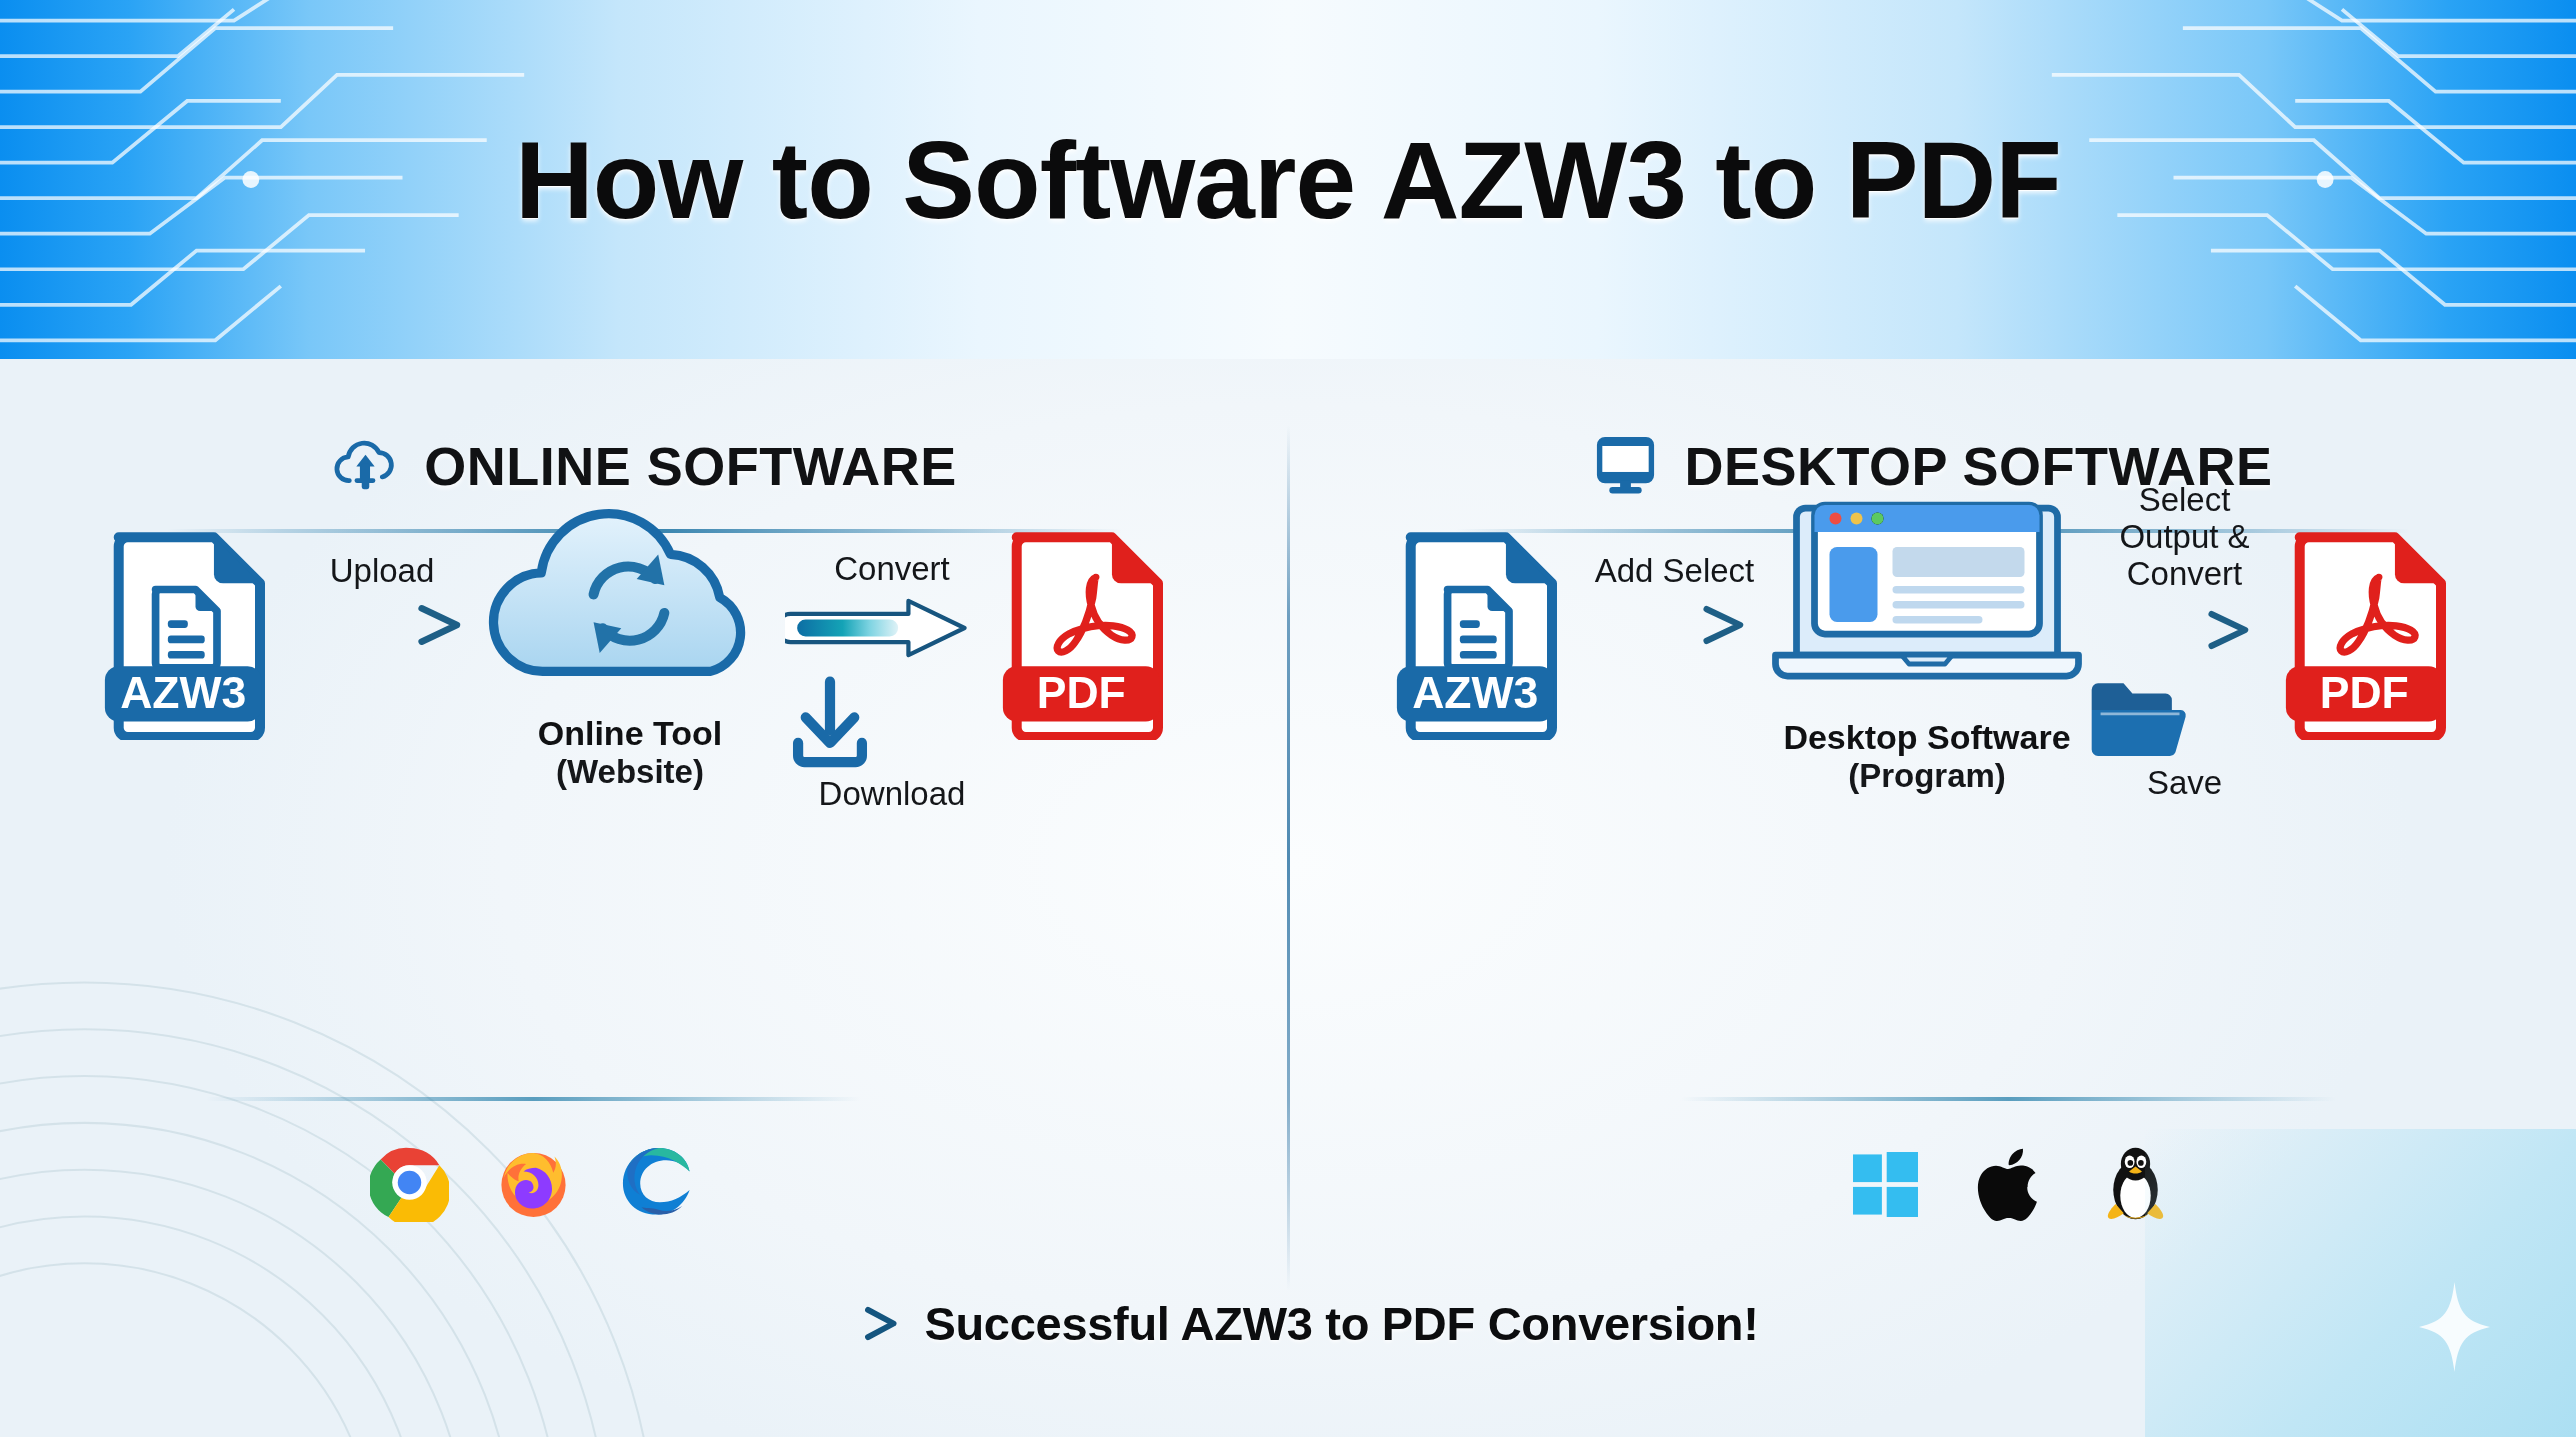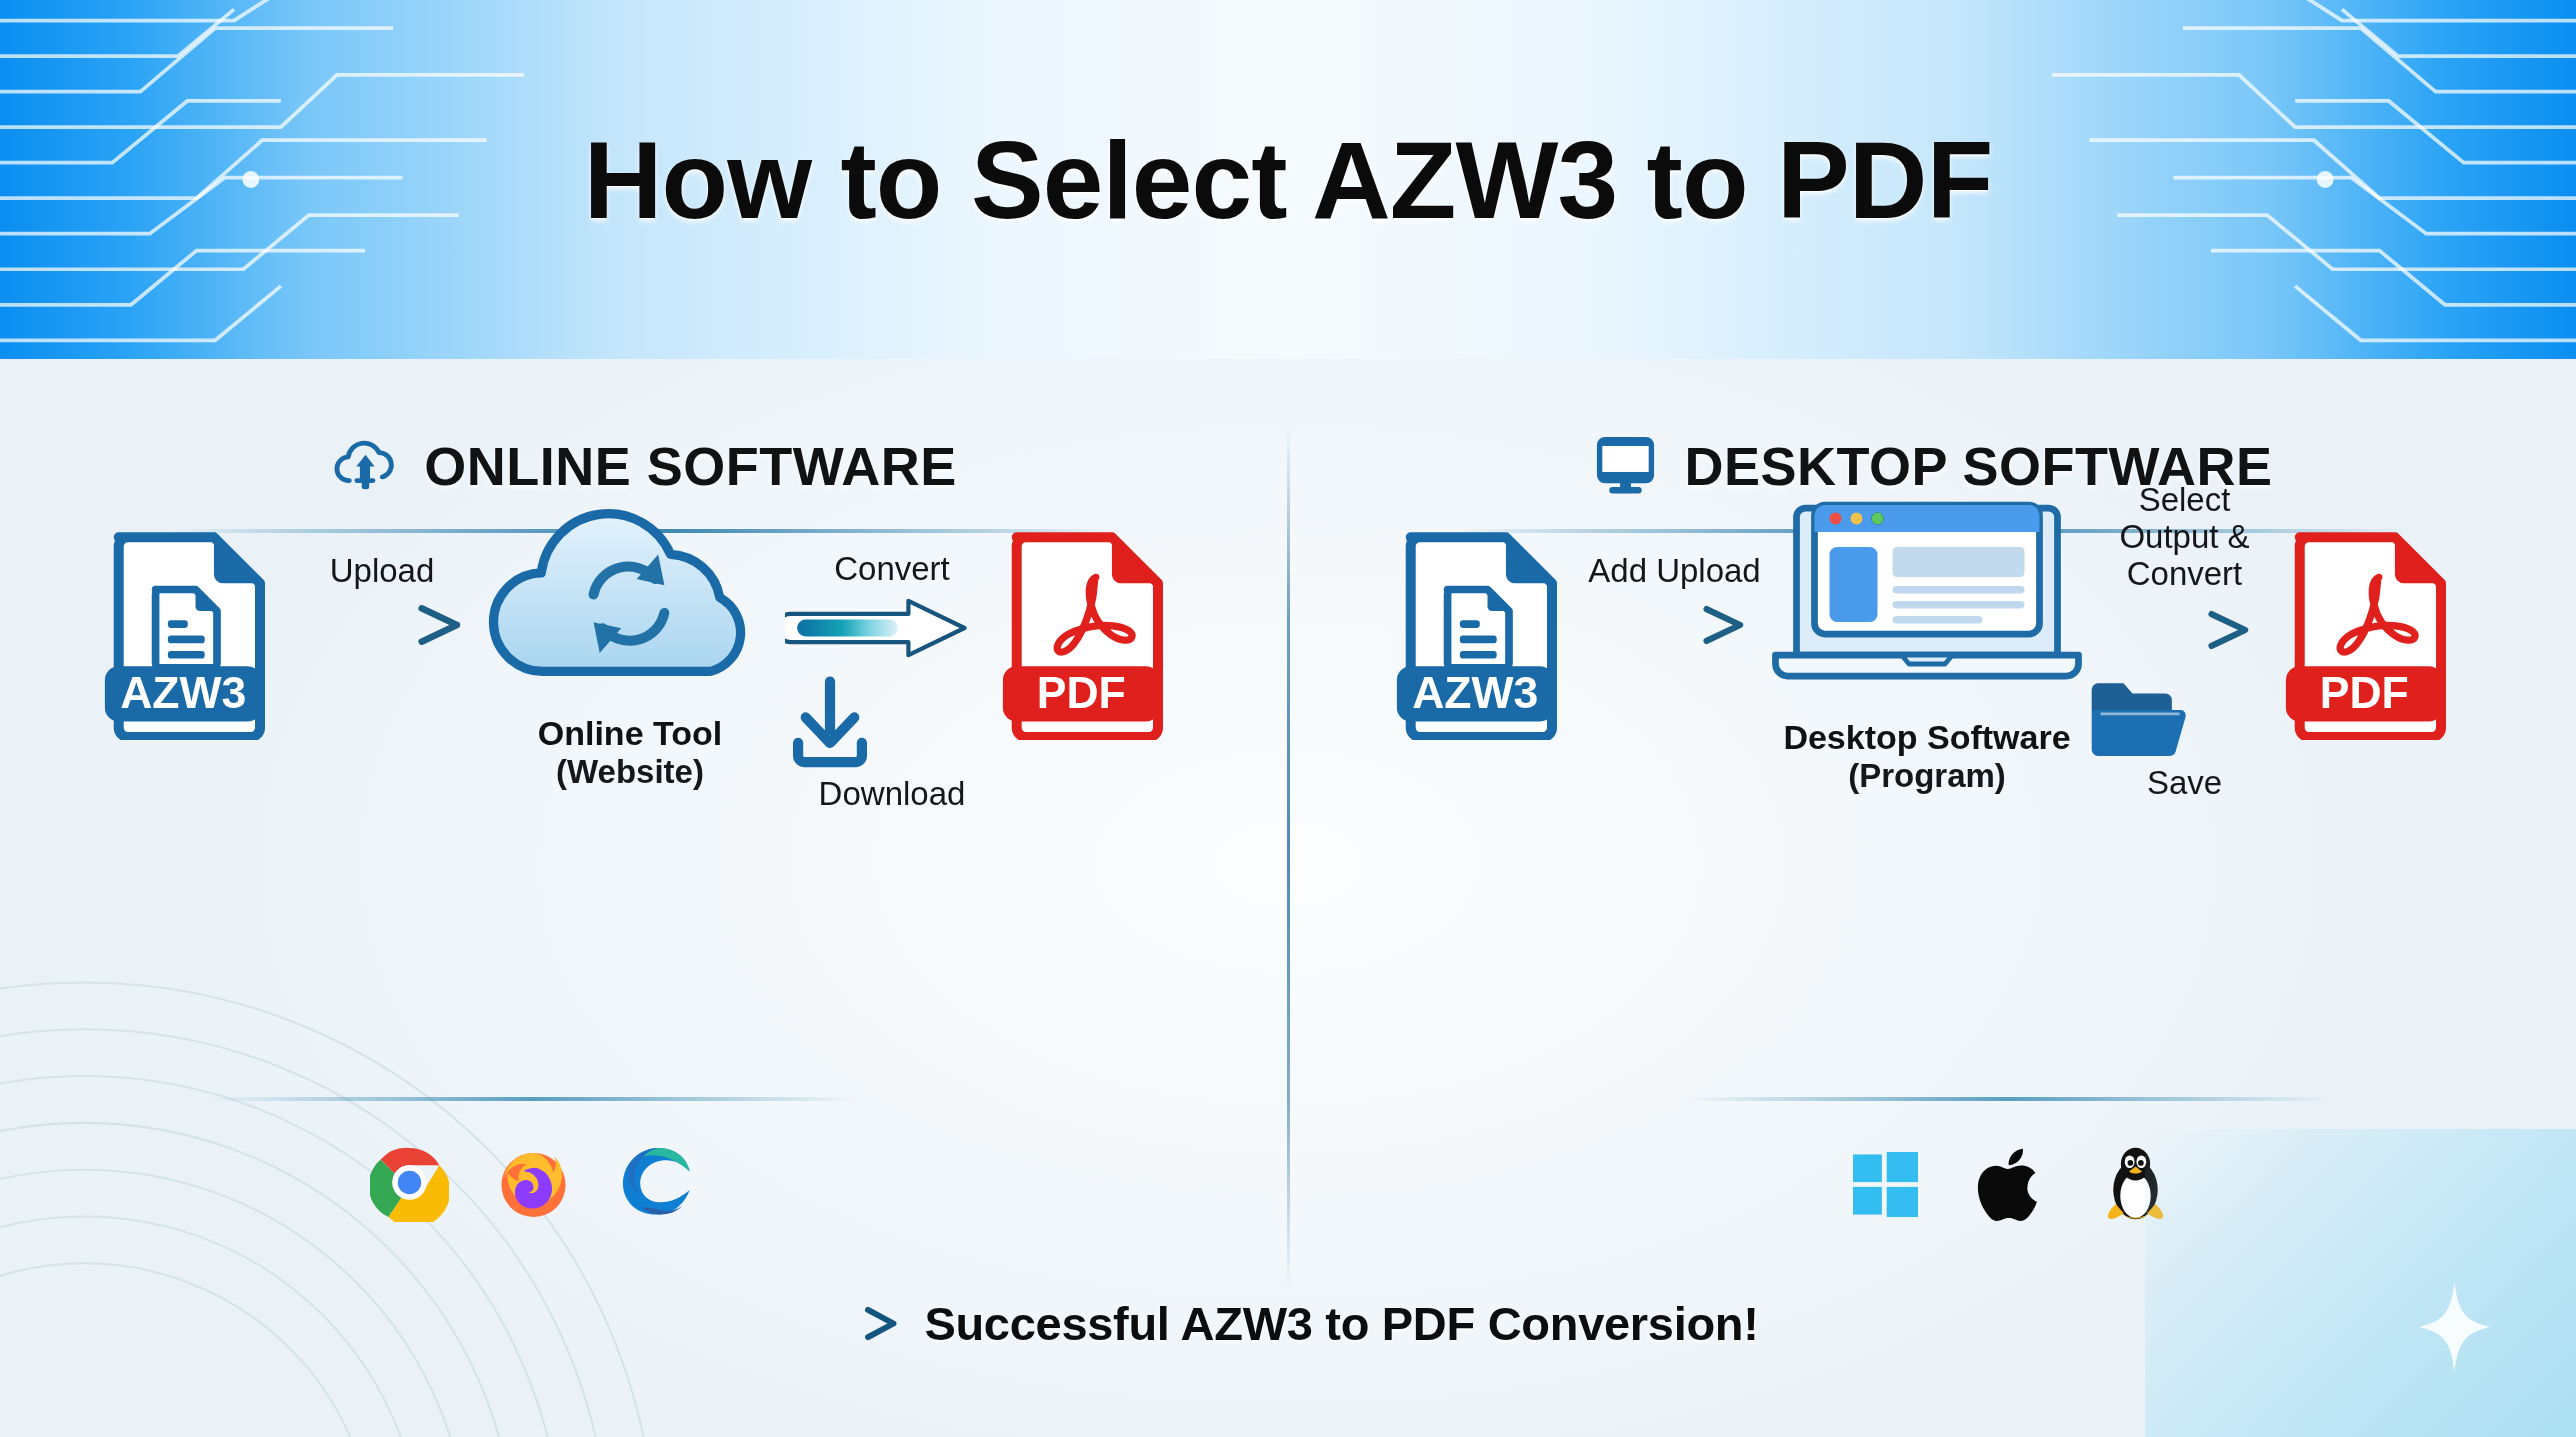--- a/index.html
+++ b/index.html
@@ -124,21 +124,21 @@
         <path d="M2752 250 H2592 L2512 190 H2322"></path>
         <path d="M2752 288 H2492 L2422 230 H2262"></path>
         <path d="M2752 326 H2612 L2542 268 H2362"></path>
         <path d="M2752 364 H2522 L2452 306"></path>
       </g>
       <g fill="#ffffff" fill-opacity=".85">
         <circle cx="268" cy="192" r="9"></circle>
         <circle cx="2484" cy="192" r="9"></circle>
       </g>
     </svg>
-    <div id="banner-title">How to Select AZW3 to PDF</div>
+    <div id="banner-title">How to Software AZW3 to PDF</div>
   </div>
 
   <div id="columns">
     <div class="divider"></div>
 
     <div class="col col-left">
 
       <div class="col-head">
         <svg class="head-icon" viewBox="0 0 64 64">
           <path d="M17 46 a11 11 0 0 1 -1 -22 a15 15 0 0 1 28.5 -4 a11.5 11.5 0 0 1 3 22.6" fill="none" stroke="#1a6aa8" stroke-width="4.4" stroke-linecap="round" stroke-linejoin="round"></path>
@@ -297,21 +297,21 @@
               <rect x="10" y="22" width="13" height="5" rx="2" fill="#1a6aa8"></rect>
               <rect x="10" y="32" width="24" height="5" rx="2" fill="#1a6aa8"></rect>
               <rect x="10" y="42" width="24" height="5" rx="2" fill="#1a6aa8"></rect>
             </g>
             <rect x="1" y="92" width="102" height="36" rx="9" fill="#1a6aa8"></rect>
             <text x="52" y="119" font-family="Liberation Sans, sans-serif" font-size="29" font-weight="bold" fill="#ffffff" text-anchor="middle">AZW3</text>
           </svg>
         </div>
 
         <div class="step" style="width:187px; margin-top:54px;">
-          <div class="step-label">Add Upload</div>
+          <div class="step-label">Add Select</div>
           <svg width="168" height="52" viewBox="0 0 190 56" style="margin-top:9.4px;">
             <defs>
                 <linearGradient id="ag2" x1="0" x2="1">
               <stop offset="0" stop-color="#8fb8cf"></stop>
                   <stop offset="1" stop-color="#1e5f86"></stop>
             </linearGradient>
               </defs>
             <path d="M4 28 H160" stroke="url(#ag2)" stroke-width="6" stroke-linecap="round" fill="none"></path>
             <path d="M142 10 L180 28 L142 46" stroke="#1e5f86" stroke-width="7" fill="none" stroke-linecap="round" stroke-linejoin="round"></path>
           </svg>

